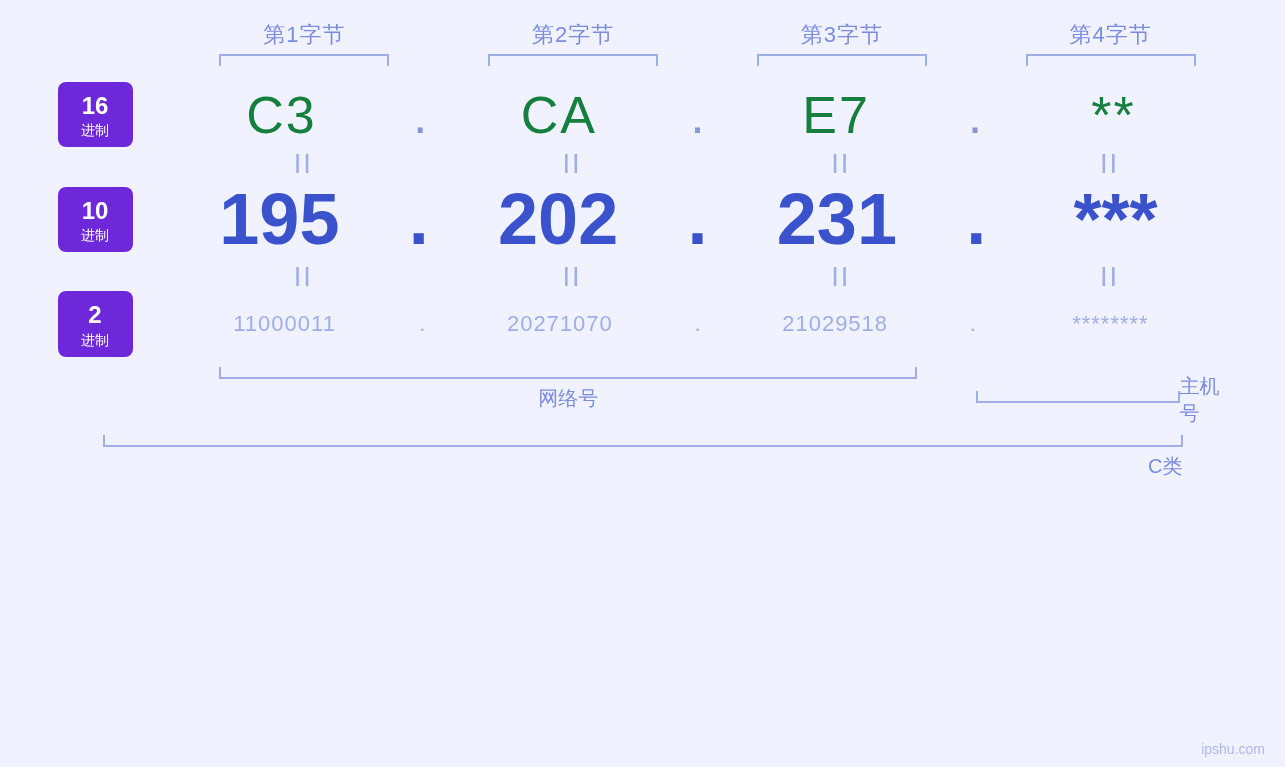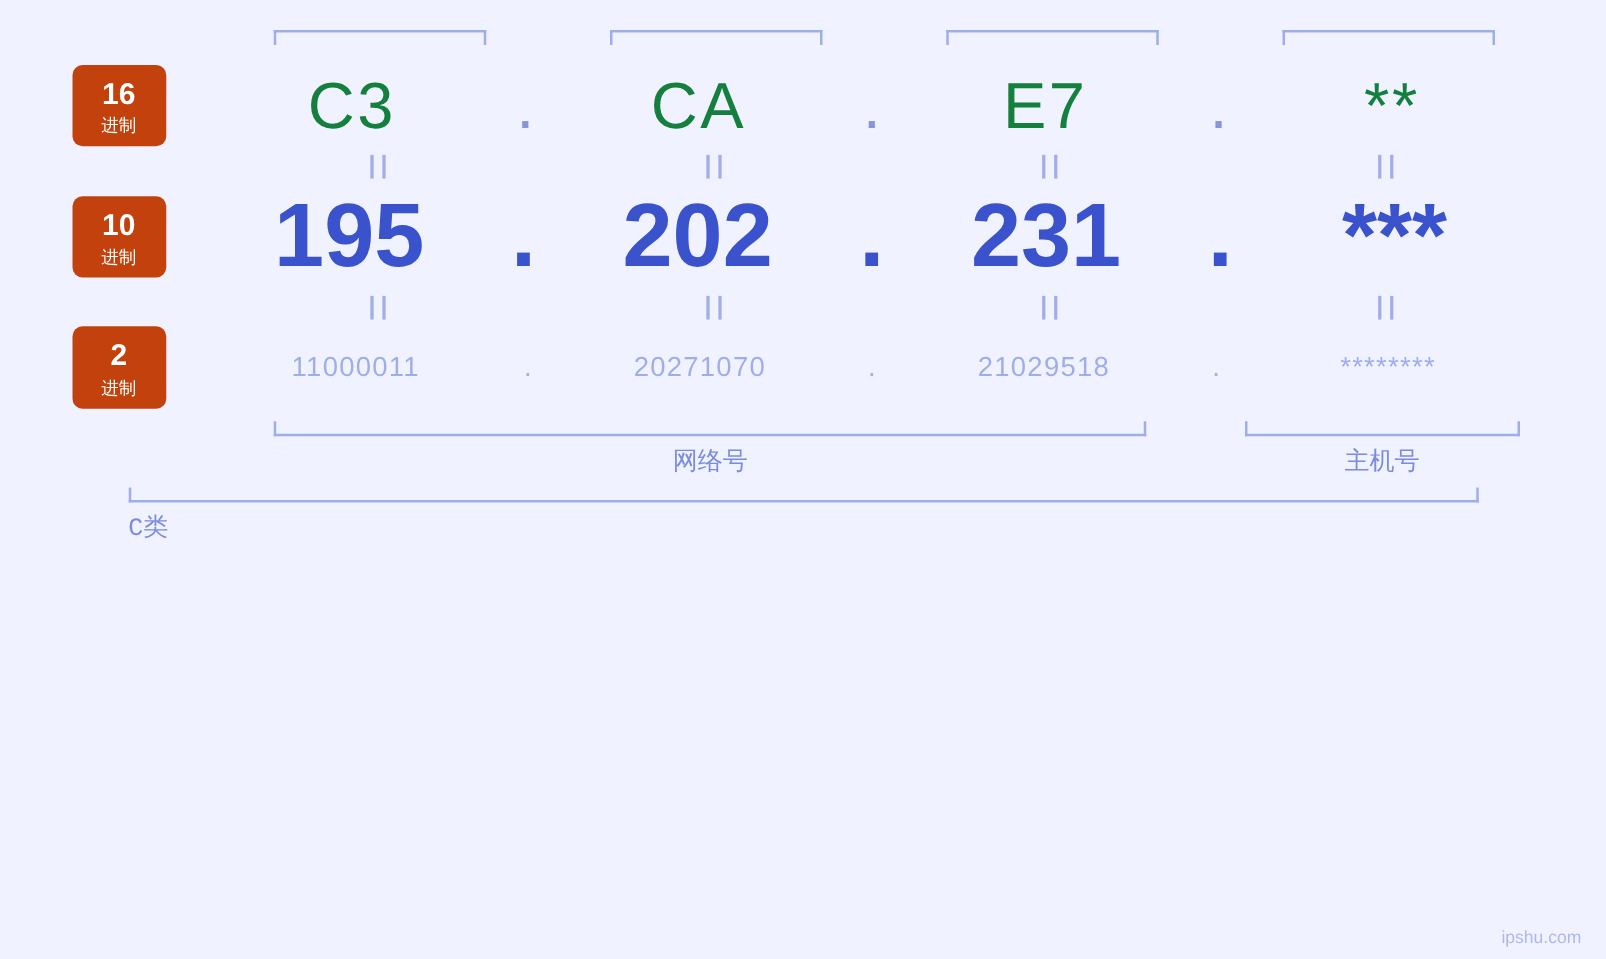--- a/index.html
+++ b/index.html
@@ -65,21 +65,21 @@
 
     .row-label {
       width: 110px;
       min-width: 110px;
       display: flex;
       justify-content: center;
       align-items: center;
     }
 
     .label-badge {
-      background: #c2410c;
+      background: #6d28d9;
       color: white;
       border-radius: 8px;
       padding: 8px 14px;
       text-align: center;
       font-size: 18px;
       line-height: 1.3;
       min-width: 75px;
     }
 
     .label-badge .num { font-size: 24px; font-weight: bold; }
@@ -165,22 +165,21 @@
       display: flex;
       justify-content: center;
       margin-top: 8px;
       padding-bottom: 4px;
     }
 
     .class-bracket {
       width: 1080px;
       display: flex;
       flex-direction: column;
-      align-items: flex-start;
-      font-family: Liberation Mono, monospace;
+      align-items: flex-end;
     }
 
     .class-bracket-line {
       width: 100%;
       height: 12px;
       border-bottom: 2px solid #a0aee8;
       border-left: 2px solid #a0aee8;
       border-right: 2px solid #a0aee8;
     }
 
@@ -197,20 +196,26 @@
       right: 20px;
       color: #b0b8e8;
       font-size: 14px;
     }
   </style>
 </head>
 <body>
 
 <div class="main-container">
 
+  <div class="byte-headers">
+    <div class="byte-header">第1字节</div>
+    <div class="byte-header">第2字节</div>
+    <div class="byte-header">第3字节</div>
+    <div class="byte-header">第4字节</div>
+  </div>
 
   <div class="brackets-row">
     <div class="bracket-cell">
       <div class="bracket"></div>
     </div>
     <div class="bracket-cell">
       <div class="bracket"></div>
     </div>
     <div class="bracket-cell">
       <div class="bracket"></div>
@@ -305,21 +310,21 @@
   </div>
 
   <div class="bottom-section" style="margin-top:10px;">
     <div style="display:flex;">
 
       <div style="flex:3; display:flex; flex-direction:column; align-items:center; padding: 0 10px;">
         <div style="width:90%; height:12px; border-bottom:2px solid #a0aee8; border-left:2px solid #a0aee8; border-right:2px solid #a0aee8;"></div>
         <div class="bracket-label" style="margin-top:6px;">网络号</div>
       </div>
 
-      <div style="flex:1; display:flex; flex-direction:column; align-items:center; padding: 0 10px;">
+      <div style="flex:1; display:flex; align-items:center; padding: 0 10px;">
         <div style="width:85%; height:12px; border-bottom:2px solid #a0aee8; border-left:2px solid #a0aee8; border-right:2px solid #a0aee8;"></div>
         <div class="bracket-label" style="margin-top:6px;">主机号</div>
       </div>
     </div>
   </div>
 
   <div class="class-row">
     <div class="class-bracket">
       <div class="class-bracket-line"></div>
       <div class="class-label">C类</div>

